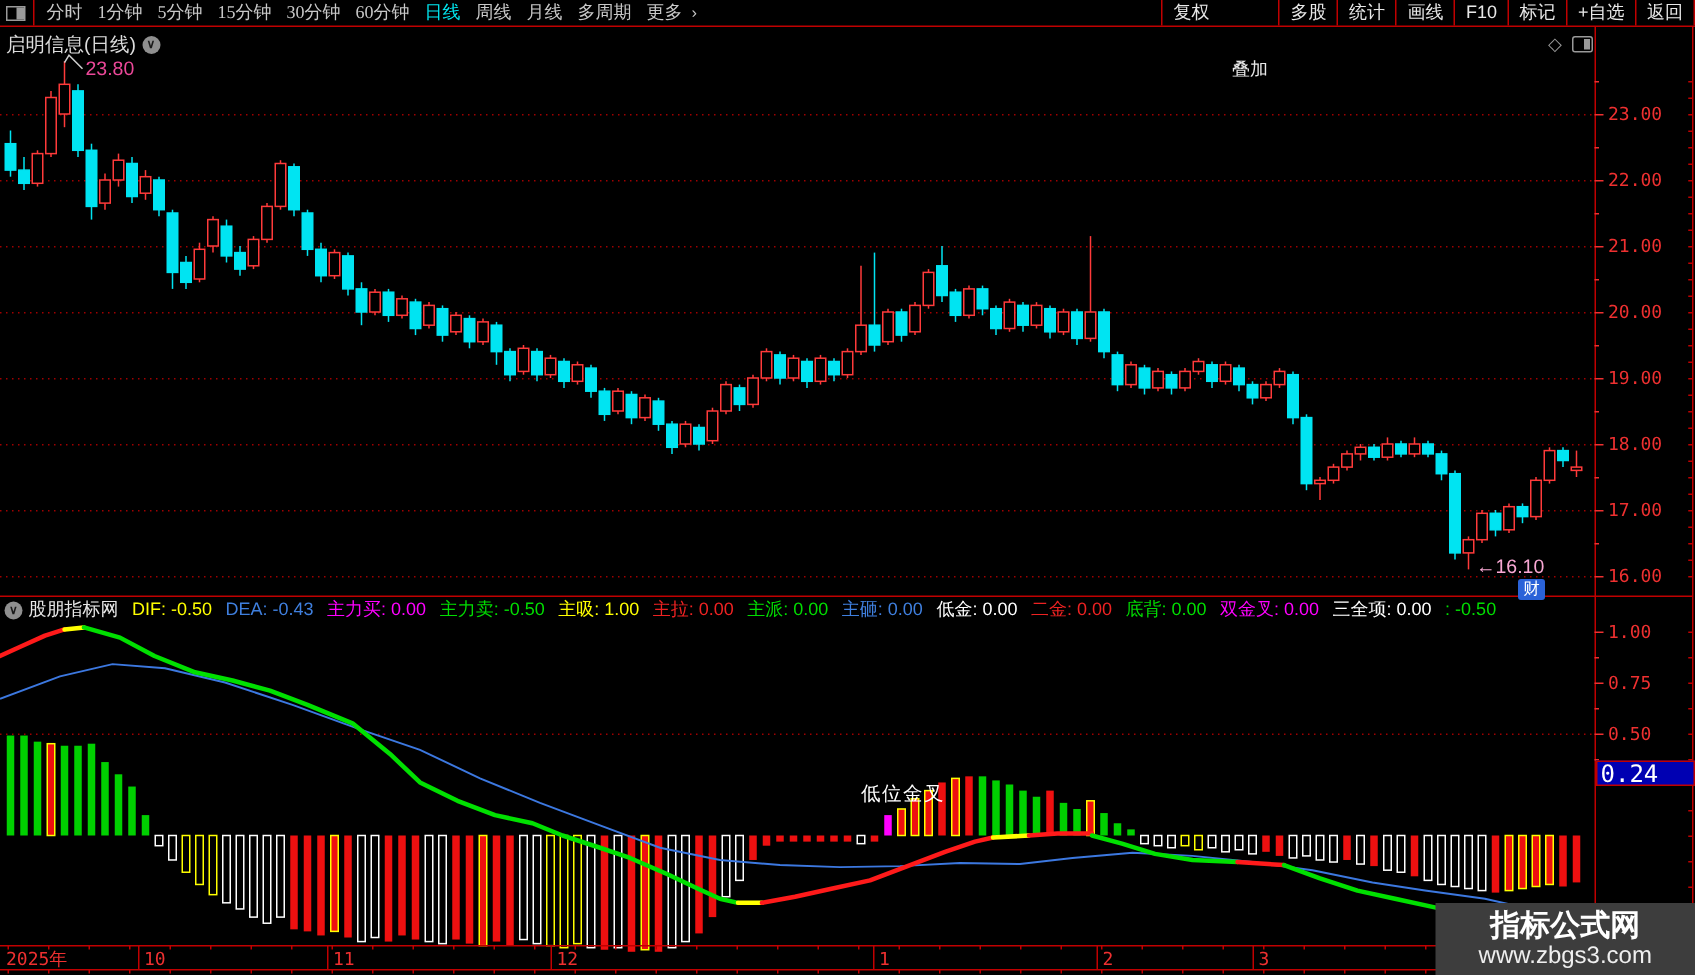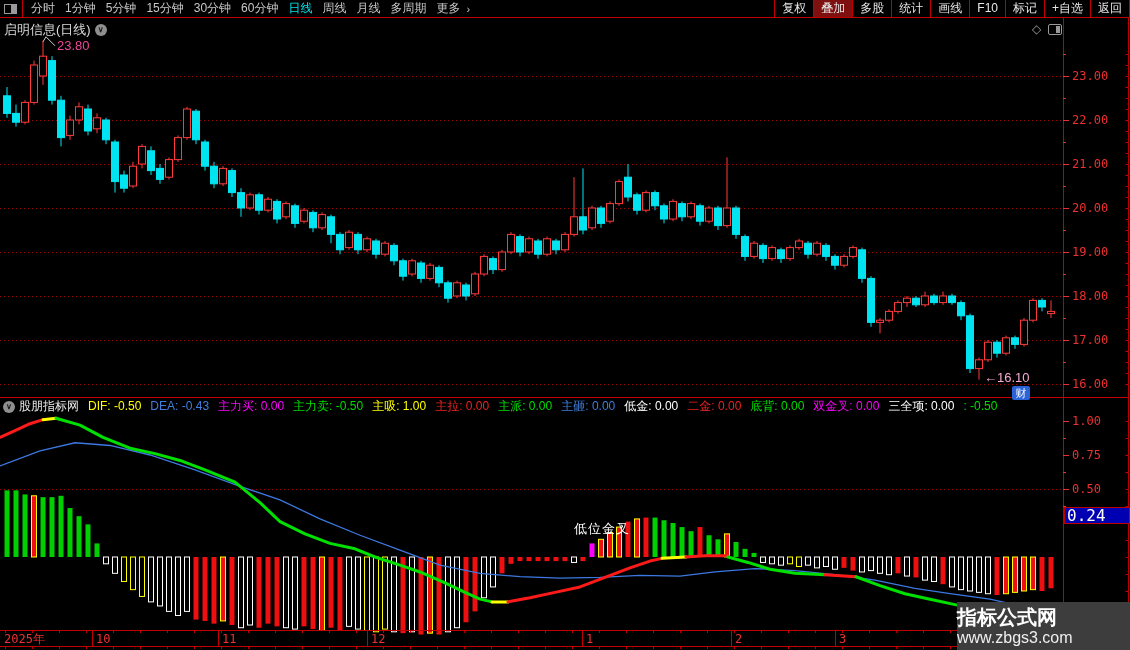--- a/index.html
+++ b/index.html
@@ -7,27 +7,27 @@
   #stage{position:absolute;left:0;top:0;width:1130px;height:650px;background:#000;}
   #cv{position:absolute;left:0;top:0;z-index:1;}
   
   #menubar{position:absolute;top:0;left:0;width:1130px;height:17px;background:#000;
     border-bottom:1px solid #c00000;display:flex;justify-content:space-between;
     font-size:12px;color:#c8c8c8;z-index:5;user-select:none;}
   .mleftwrap{display:flex;align-items:center;}
   .wicon{position:relative;display:inline-block;width:11px;height:8px;border:1px solid #9a9a9a;margin:0 3px 0 4px;}
   .wicon::after{content:"";position:absolute;right:0;top:0;width:5px;height:8px;background:#9a9a9a;}
   .msep{display:inline-block;width:1px;height:17px;background:#c00000;margin:0 3px 0 2px;}
-  .mitem{padding:0 5px;line-height:17px;white-space:nowrap;cursor:default;}
+  .mitem{padding:0 5px;line-height:17px;white-space:nowrap;cursor:default;font-family:Liberation Serif, serif;}
   .mitem.active{color:#00e5ee;}
   .marrow{color:#c8c8c8;font-size:11px;padding-left:1px;}
   .mrightwrap{display:flex;}
   .mritem{padding:0 7px;line-height:17px;border-left:1px solid #c00000;color:#e8e8e8;white-space:nowrap;cursor:default;}
   .mritem:last-child{border-right:1px solid #c00000;}
-  .mritem.hl{background:#7e1010;}
+  .mritem.hl{background:#7e1010;margin-top:38px;}
   
   #title{position:absolute;top:21px;left:4px;font-size:13px;color:#dcdcdc;z-index:4;display:flex;align-items:center;gap:4px;}
   .chevcircle{display:inline-block;width:12px;height:12px;border-radius:50%;background:#8f8f8f;color:#1a1a1a;
     font-size:8px;line-height:12px;text-align:center;font-weight:bold;}
   #corner-icons{position:absolute;top:22px;left:1032px;z-index:4;display:flex;gap:7px;align-items:center;color:#999;font-size:12px;}
   .paneicon{position:relative;display:inline-block;width:12px;height:9px;border:1px solid #999;border-radius:2px;}
   .paneicon::after{content:"";position:absolute;right:1px;top:1px;width:4px;height:7px;background:#999;}
   #ind-header{position:absolute;top:399px;left:3px;height:15px;line-height:15px;font-size:12px;
     color:#fff;white-space:nowrap;z-index:4;display:flex;align-items:center;}
   #ind-header .chevcircle{margin-right:4px;}
@@ -35,21 +35,21 @@
   .ifield{margin-right:9px;}
   #anno-high{position:absolute;left:57px;top:38px;font-size:13px;color:#ec4899;z-index:3;}
   #anno-low{position:absolute;left:984px;top:370px;font-size:13px;color:#f9a8d4;z-index:3;}
   #anno-cross{position:absolute;left:574px;top:520px;font-size:13px;color:#fff;z-index:3;letter-spacing:1px;}
   #marker-cai{position:absolute;left:1012px;top:386px;width:18px;height:14px;background:#2a62d8;color:#fff;
     font-size:11px;line-height:14px;text-align:center;border-radius:2px;z-index:3;}
   #value-tag{position:absolute;left:1064px;top:507px;width:62px;height:15px;background:#0000b2;
     border:1px solid #c00000;color:#fff;font-size:16px;line-height:15px;padding-left:2px;z-index:3;
     font-family:"DejaVu Sans Mono",monospace;}
   #watermark{position:absolute;left:957px;top:602px;width:173px;height:48px;background:#3d3d3d;z-index:6;
-    display:flex;flex-direction:column;justify-content:center;}
+    display:flex;flex-direction:column;justify-content:center;align-items:center;}
   #wm1{color:#fff;font-size:20px;font-weight:bold;line-height:22px;}
   #wm2{color:#efefef;font-size:16px;line-height:19px;}
 </style>
 </head>
 <body>
 
 <div id="stage">
 
   <svg id="cv" width="1130" height="650" viewBox="0 0 1130 650">
       <g>

